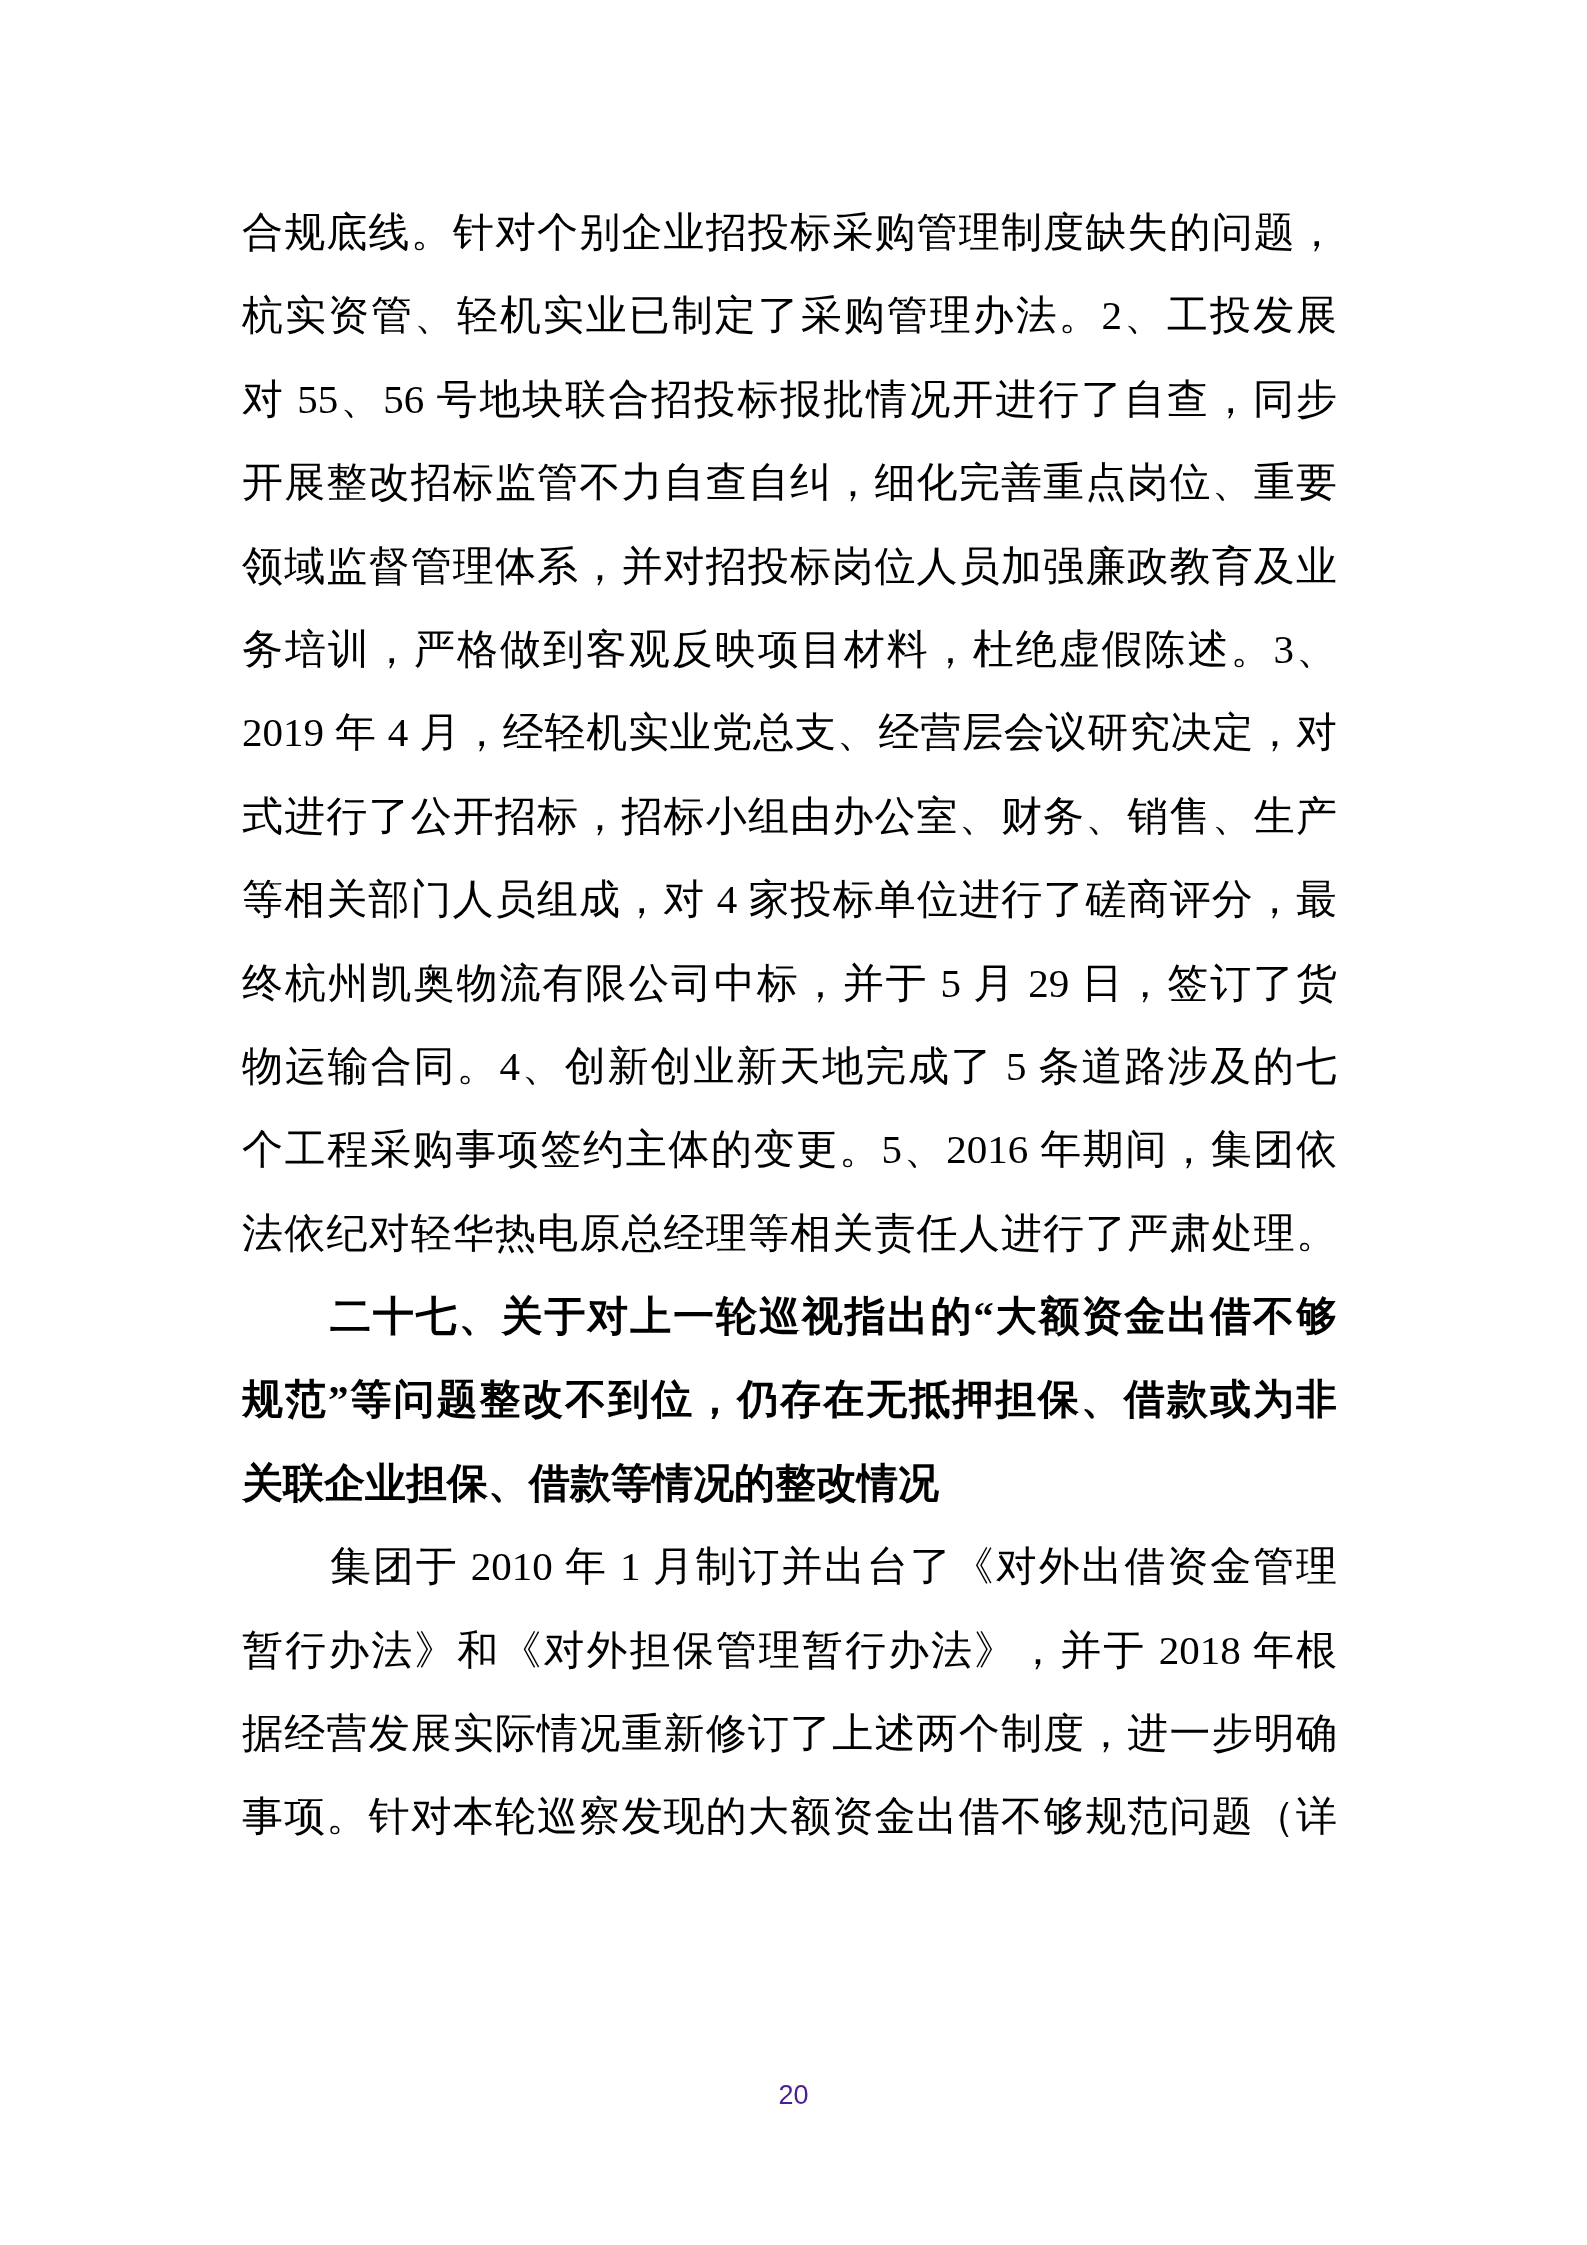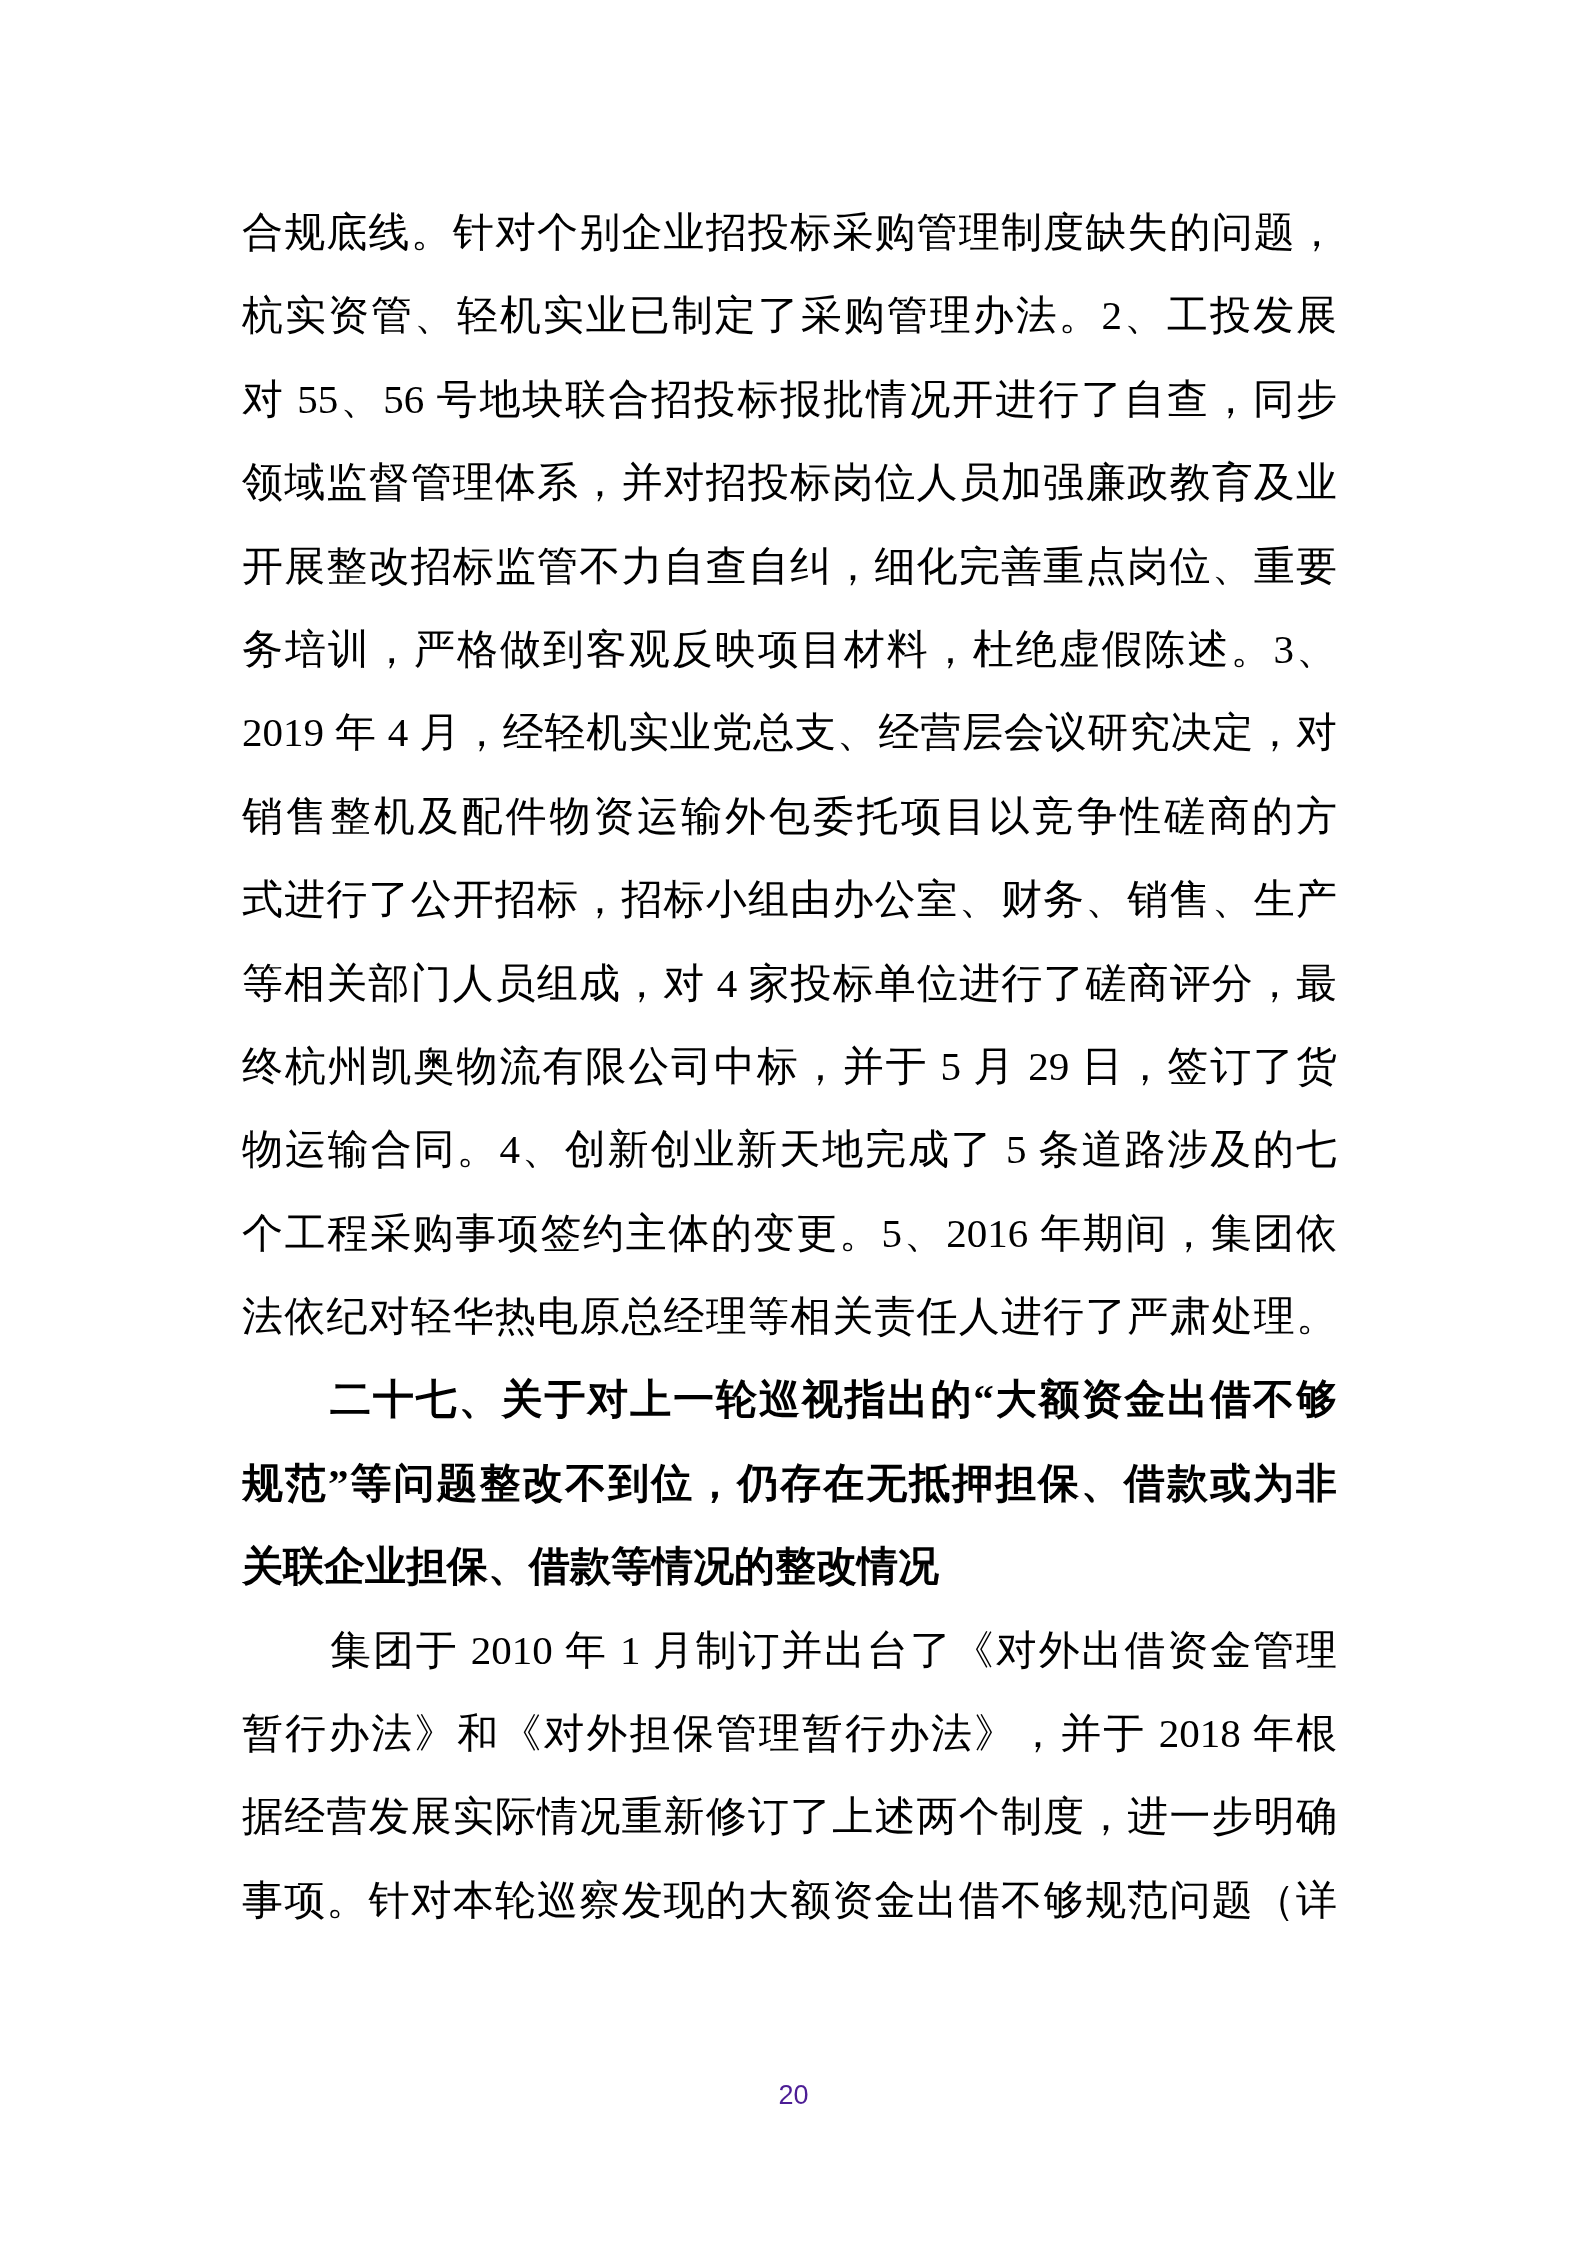--- a/index.html
+++ b/index.html
@@ -54,25 +54,24 @@
 </style>
 </head>
 <body>
 
 <div class="page">
   <div class="text-block">
       <div class="paragraph">
         <div class="line fill">合规底线。针对个别企业招投标采购管理制度缺失的问题，</div>
         <div class="line fill">杭实资管、轻机实业已制定了采购管理办法。2、工投发展</div>
         <div class="line fill">对 55、56 号地块联合招投标报批情况开进行了自查，同步</div>
+        <div class="line fill">开展整改招标监管不力自查自纠，细化完善重点岗位、重要</div>
         <div class="line fill">领域监督管理体系，并对招投标岗位人员加强廉政教育及业</div>
-        <div class="line fill">开展整改招标监管不力自查自纠，细化完善重点岗位、重要</div>
         <div class="line fill">务培训，严格做到客观反映项目材料，杜绝虚假陈述。3、</div>
         <div class="line fill">2019 年 4 月，经轻机实业党总支、经营层会议研究决定，对</div>
-        <div class="line fill">销售整机及配件物资运输外包委托项目以竞争性磋商的方</div>
         <div class="line fill">式进行了公开招标，招标小组由办公室、财务、销售、生产</div>
         <div class="line fill">等相关部门人员组成，对 4 家投标单位进行了磋商评分，最</div>
         <div class="line fill">终杭州凯奥物流有限公司中标，并于 5 月 29 日，签订了货</div>
         <div class="line fill">物运输合同。4、创新创业新天地完成了 5 条道路涉及的七</div>
         <div class="line fill">个工程采购事项签约主体的变更。5、2016 年期间，集团依</div>
         <div class="line fill">法依纪对轻华热电原总经理等相关责任人进行了严肃处理。</div>
       </div>
       <div class="paragraph bold">
         <div class="line fill indent">二十七、关于对上一轮巡视指出的“大额资金出借不够</div>
         <div class="line fill">规范”等问题整改不到位，仍存在无抵押担保、借款或为非</div>

